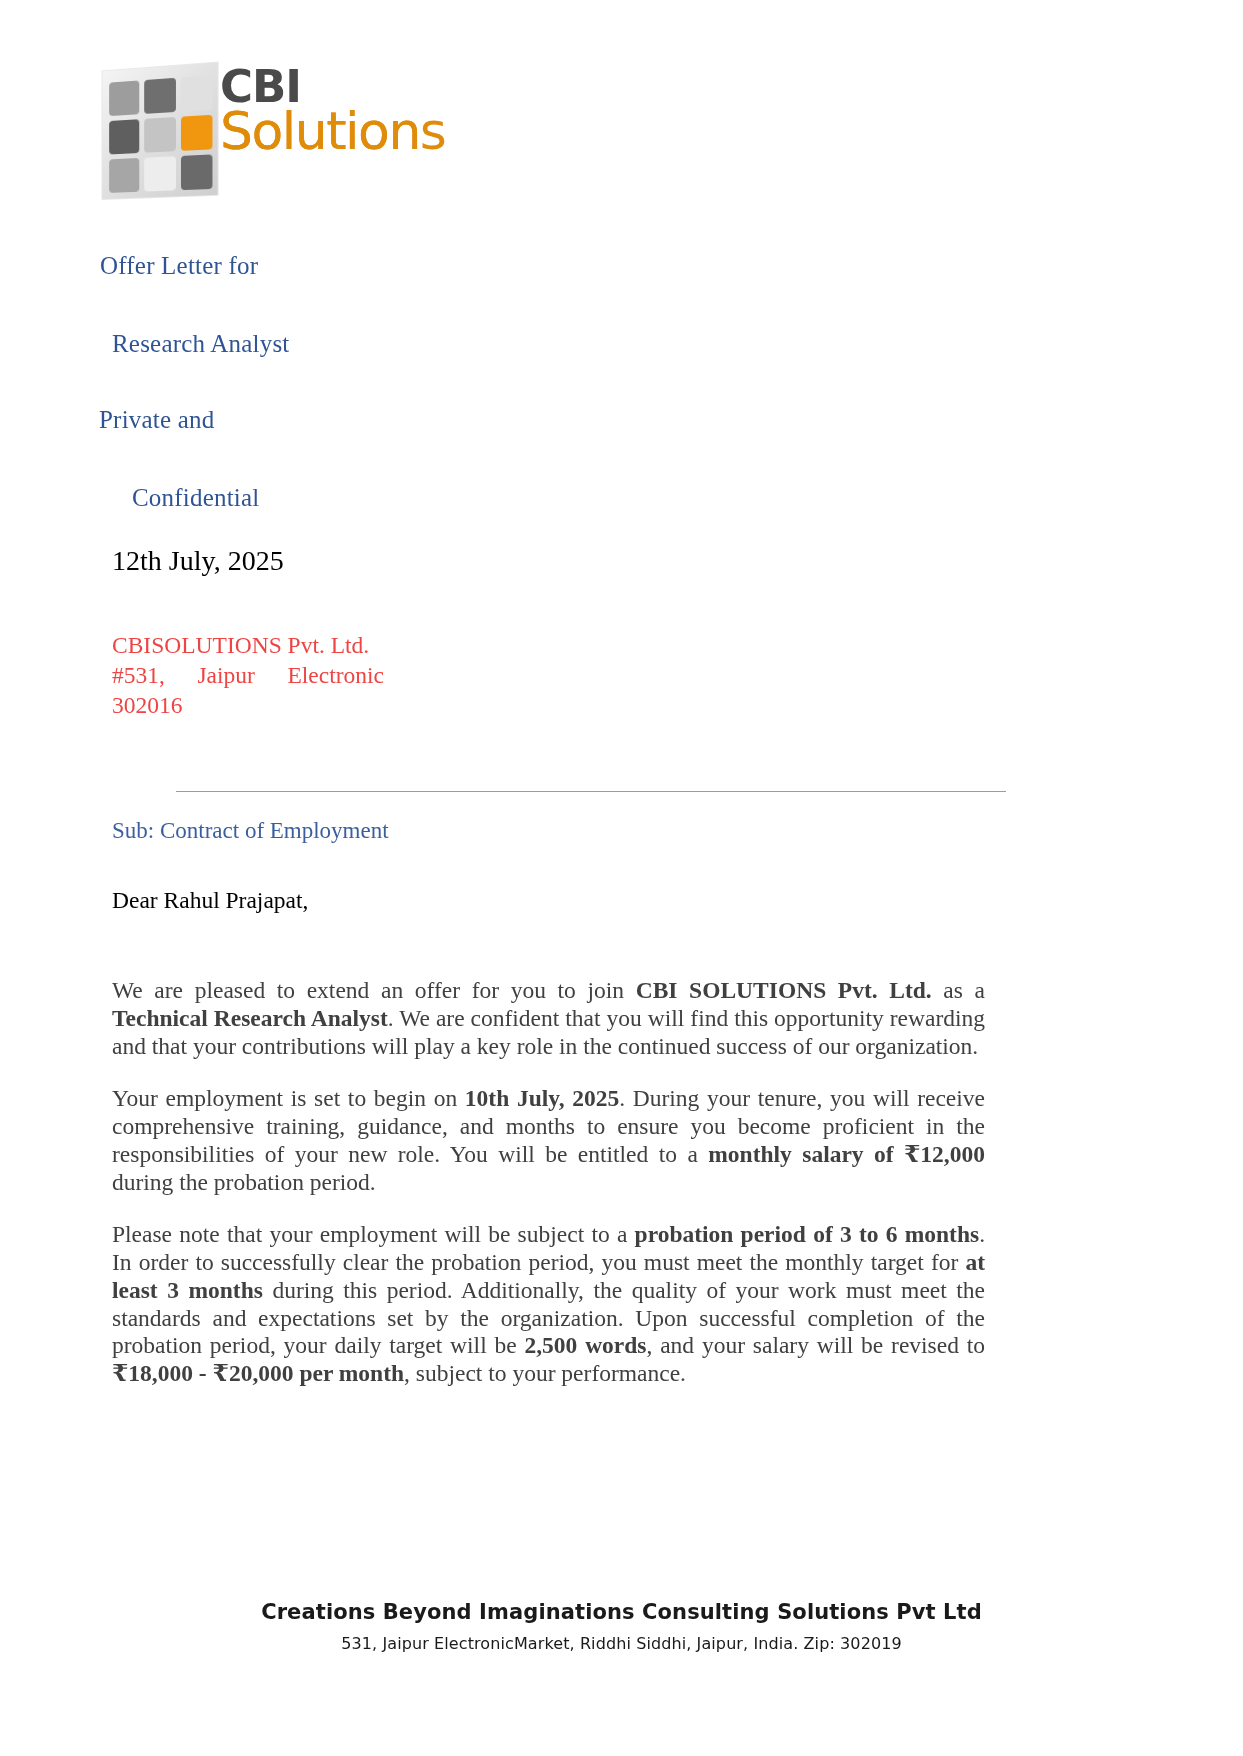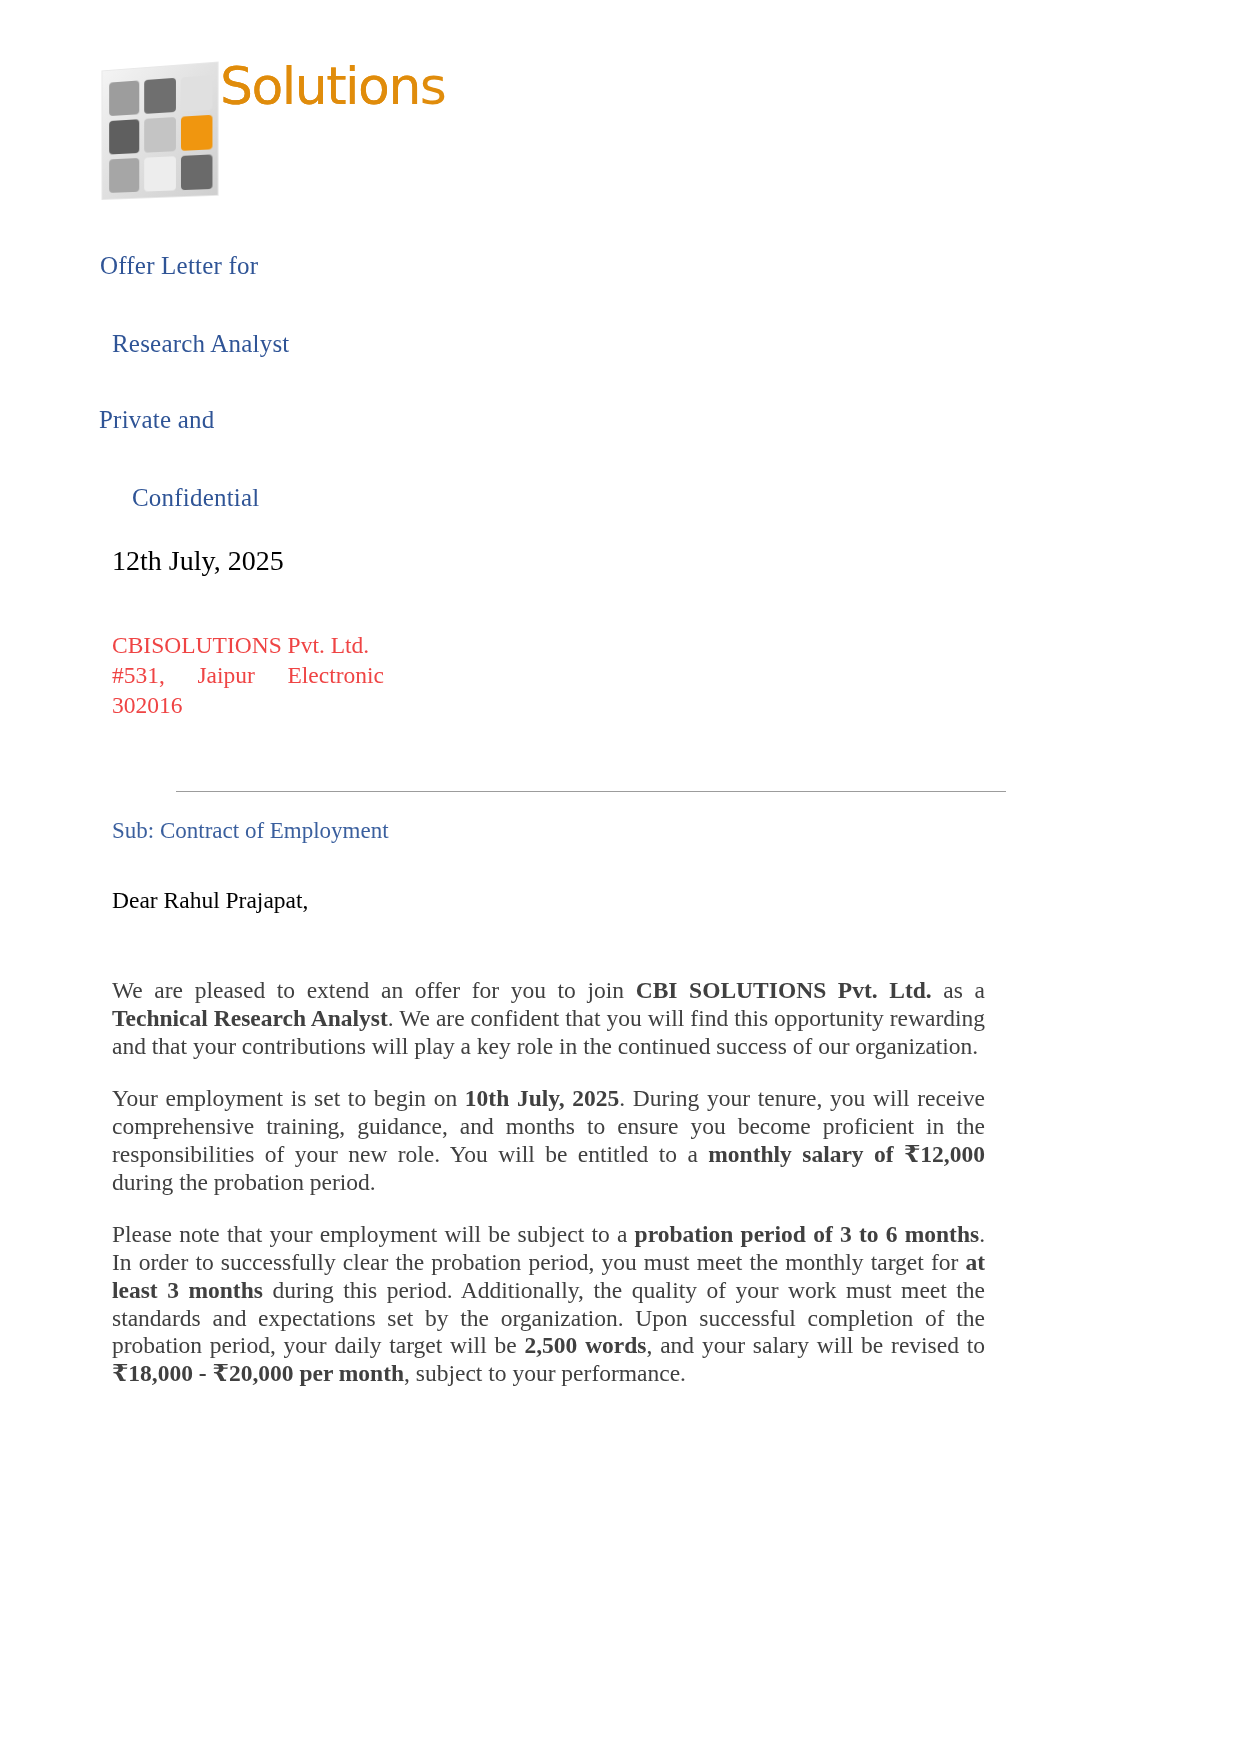--- a/index.html
+++ b/index.html
@@ -211,20 +211,21 @@
         <div class="sq sq-c"></div>
         <div class="sq sq-d"></div>
         <div class="sq sq-e"></div>
         <div class="sq sq-f"></div>
         <div class="sq sq-g"></div>
         <div class="sq sq-h"></div>
         <div class="sq sq-i"></div>
       </div>
     </div>
     <div class="logo-text">
+      <div class="logo-cbi">CBI</div>
       <div class="logo-solutions">Solutions</div>
     </div>
   </div>
 
   <div class="hd hd-offer">Offer Letter for</div>
   <div class="hd hd-role">Research Analyst</div>
   <div class="hd hd-private">Private and</div>
   <div class="hd hd-conf">Confidential</div>
 
   <div class="date-line">12th July, 2025</div>
@@ -240,14 +241,18 @@
   <div class="subject">Sub: Contract of Employment</div>
 
   <div class="salutation">Dear Rahul Prajapat,</div>
 
   <div class="body-wrap">
     <p class="para"><span>We are pleased to extend an offer for you to join </span><b>CBI SOLUTIONS Pvt. Ltd.</b><span> as a </span><b>Technical Research Analyst</b><span>. We are confident that you will find this opportunity rewarding and that your contributions will play a key role in the continued success of our organization.</span></p>
     <p class="para"><span>Your employment is set to begin on </span><b>10th July, 2025</b><span>. During your tenure, you will receive comprehensive training, guidance, and months to ensure you become proficient in the responsibilities of your new role. You will be entitled to a </span><b>monthly salary of ₹12,000</b><span> during the probation period.</span></p>
     <p class="para"><span>Please note that your employment will be subject to a </span><b>probation period of 3 to 6 months</b><span>. In order to successfully clear the probation period, you must meet the monthly target for </span><b>at least 3 months</b><span> during this period. Additionally, the quality of your work must meet the standards and expectations set by the organization. Upon successful completion of the probation period, your daily target will be </span><b>2,500 words</b><span>, and your salary will be revised to </span><b>₹18,000 - ₹20,000 per month</b><span>, subject to your performance.</span></p>
   </div>
 
+  <div class="footer">
+    <div class="footer-title">Creations Beyond Imaginations Consulting Solutions Pvt Ltd</div>
+    <div class="footer-addr">531, Jaipur ElectronicMarket, Riddhi Siddhi, Jaipur, India. Zip: 302019</div>
+  </div>
 
 </div>
 
 </body></html>

